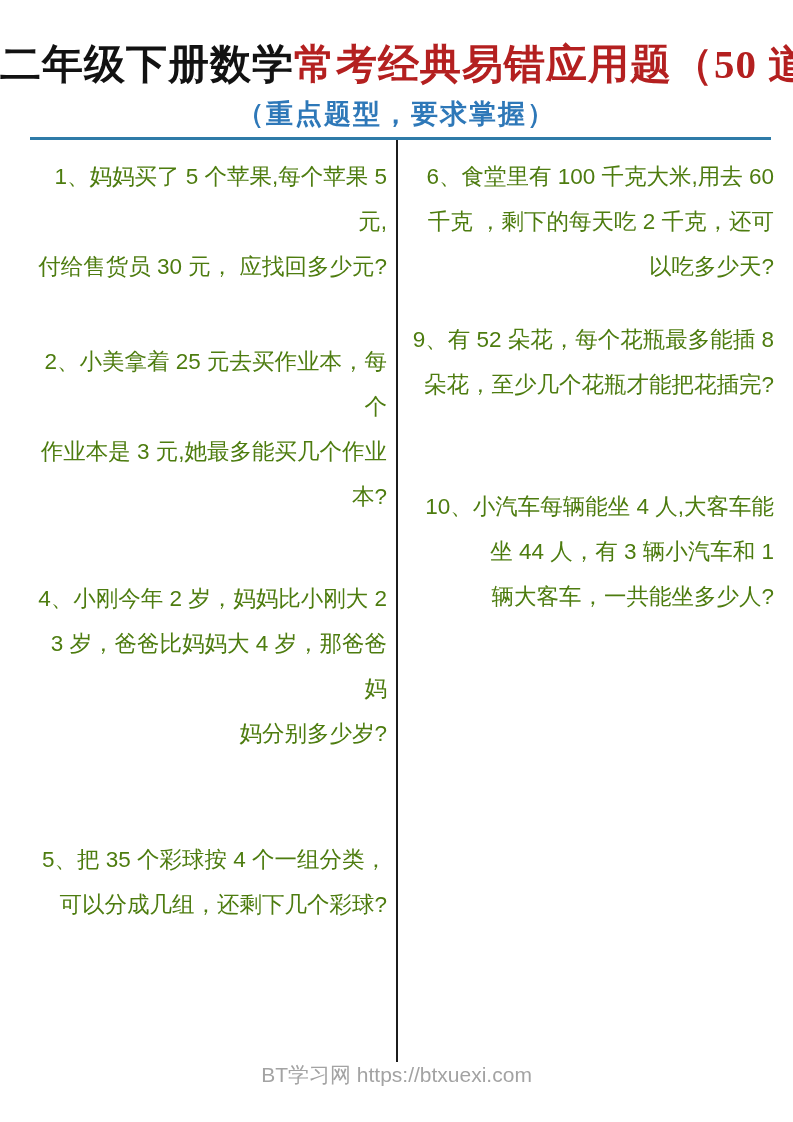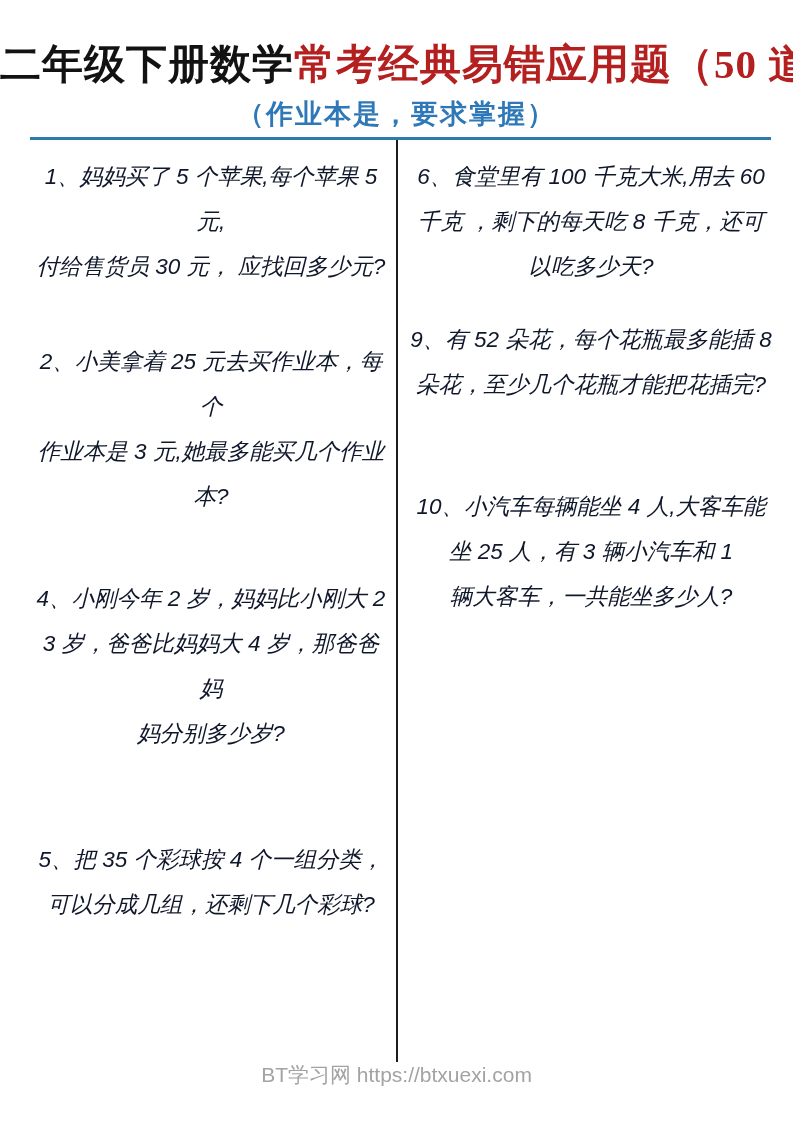--- a/index.html
+++ b/index.html
@@ -69,24 +69,23 @@
     width: 352px;
   }
   .col-right {
     left: 408px;
     width: 366px;
   }
   .q {
     margin: 0;
     font-size: 22.5px;
     line-height: 45px;
-    color: #0f172a;
+    color: #4d7c0f;
     white-space: pre-line;
-    text-align: center;
-    font-style: italic;
+    text-align: right;
   }
   .q-1  { margin-top: 14px; }
   .q-2  { margin-top: 50px; }
   .q-3  { margin-top: 55px; }
   .q-4  { margin-top: 57px; }
   .q-5  { margin-top: 81px; }
   .q-6  { margin-top: 14px; }
   .q-7  { margin-top: 78px; }
   .q-8  { margin-top: 80px; }
   .q-9  { margin-top: 28px; }
@@ -102,47 +101,47 @@
     color: #a3a3a3;
   }
 </style>
 </head>
 <body>
 
 <div class="page">
 
   <div class="header">
     <h1 class="title"><span class="t-black">二年级下册数学</span><span class="t-red">常考经典易错应用题（50 道）</span></h1>
-    <div class="subtitle">（作业本是，要求掌握）</div>
+    <div class="subtitle">（重点题型，要求掌握）</div>
   </div>
 
   <div class="rule-h"></div>
   <div class="rule-v"></div>
 
   <div class="col col-left">
     <p class="q q-1">1、妈妈买了 5 个苹果,每个苹果 5 元,
 付给售货员 30 元， 应找回多少元?</p>
     <p class="q q-2">2、小美拿着 25 元去买作业本，每个
 作业本是 3 元,她最多能买几个作业
 本?</p>
     <p class="q q-4">4、小刚今年 2 岁，妈妈比小刚大 2
 3 岁，爸爸比妈妈大 4 岁，那爸爸妈
 妈分别多少岁?</p>
     <p class="q q-5">5、把 35 个彩球按 4 个一组分类，
 可以分成几组，还剩下几个彩球?</p>
   </div>
 
   <div class="col col-right">
     <p class="q q-6">6、食堂里有 100 千克大米,用去 60
-千克 ，剩下的每天吃 8 千克，还可
+千克 ，剩下的每天吃 2 千克，还可
 以吃多少天?</p>
     <p class="q q-9">9、有 52 朵花，每个花瓶最多能插 8
 朵花，至少几个花瓶才能把花插完?</p>
     <p class="q q-10">10、小汽车每辆能坐 4 人,大客车能
-坐 25 人，有 3 辆小汽车和 1
+坐 44 人，有 3 辆小汽车和 1
 辆大客车，一共能坐多少人?</p>
   </div>
 
   <div class="footer">
     <span>BT学习网 https://btxuexi.com</span>
   </div>
 
 </div>
 
 </body></html>

